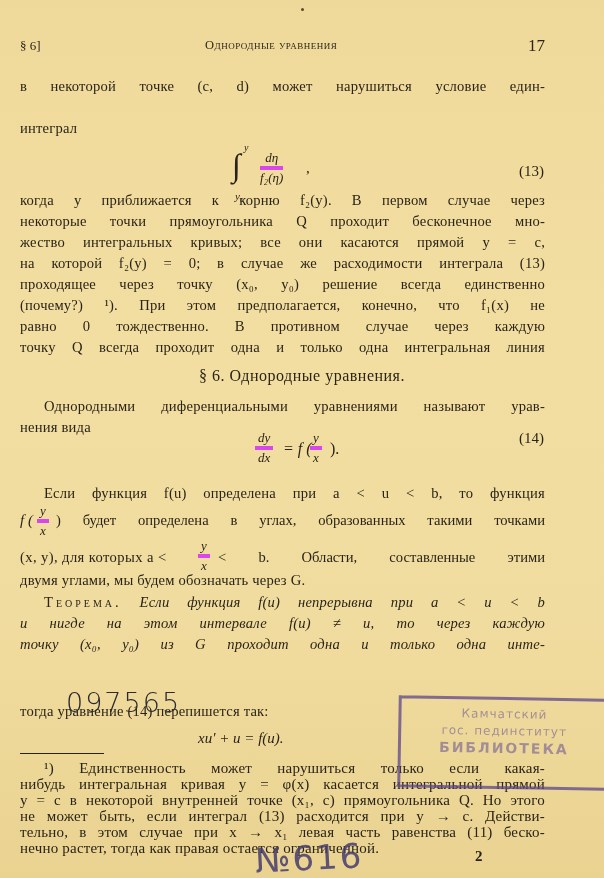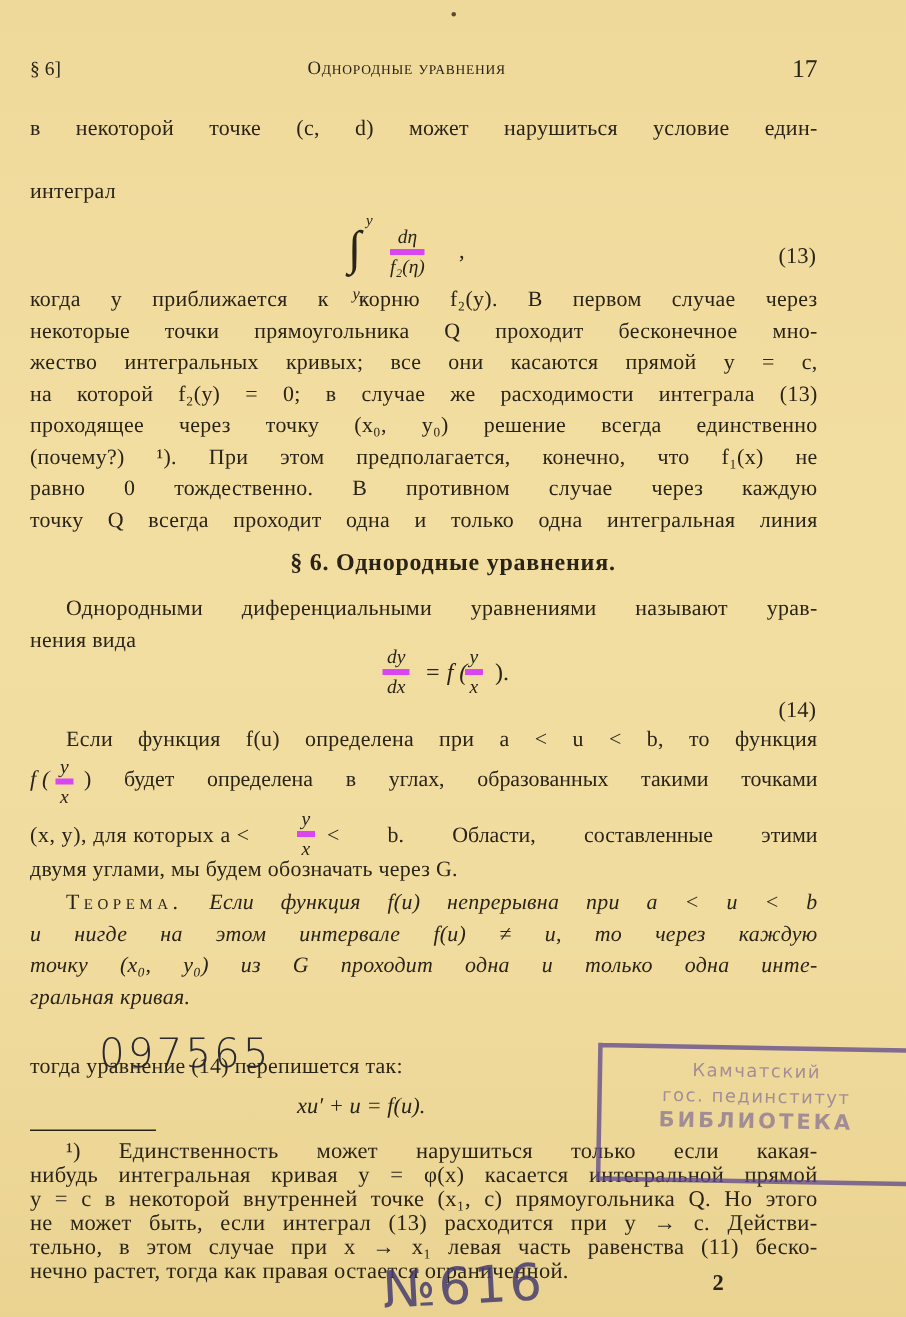--- a/index.html
+++ b/index.html
@@ -19,21 +19,21 @@
     .line.last { text-align-last:left; }
     .indent { left:44px; width:501px; }
     .math { font-style:italic; }
     .eqnum { position:absolute; right:60px; font-size:15px; }
     .integral { position:absolute; font-size:32px; font-style:italic; left:232px; top:147px; }
     .int-upper { position:absolute; left:244px; top:142px; font-size:10px; font-style:italic; }
     .int-lower { position:absolute; left:235px; top:190px; font-size:11px; font-style:italic; }
     .frac { position:absolute; text-align:center; font-style:italic; font-size:13px; }
     .frac .num { border-bottom:4px solid #d946ef; padding:0 3px; display:block; }
     .frac .den { display:block; }
-    .section-title { top:367px; left:0; width:604px; text-align:center; font-weight:bold; font-size:16px; letter-spacing:0.5px; }
+    .section-title { top:367px; left:0; width:604px; text-align:center; font-weight:normal; font-size:16px; letter-spacing:0.5px; }
     .footnote-rule { position:absolute; left:20px; top:753px; width:84px; border-top:1px solid #2a2418; }
     .fn { position:absolute; left:20px; width:525px; font-size:15px; text-align:justify; text-align-last:justify; letter-spacing:0.2px; }
     .fn.first { left:44px; width:501px; }
     .fn.last { text-align-last:left; }
     .spaced { letter-spacing:3px; }
     .footer-author { top:889px; left:44px; font-size:11px;text-align:right; }
     .footer-sig { top:848px; left:475px; font-size:15px; font-weight:bold; }
     .inv-number { top:687px; left:66px; font-family:"DejaVu Sans", sans-serif; font-size:27px; letter-spacing:2px; color:#2a2a30; font-weight:300; }
     .stamp {
       position:absolute; left:398px; top:697px; width:206px; height:86px;
@@ -93,21 +93,21 @@
     <div class="frac" style="left:255px; top:430px;">
       <span class="num">dy</span>
       <span class="den">dx</span>
     </div>
     <span class="abs math" style="left:283px; top:440px; font-size:16px;">= f (</span>
     <div class="frac" style="left:310px; top:430px;">
       <span class="num">y</span>
       <span class="den">x</span>
     </div>
     <span class="abs" style="left:330px; top:440px; font-size:16px;">).</span>
-    <span class="eqnum" style="top:466px;margin-left:38px;">(14)</span>
+    <span class="eqnum" style="top:430px;margin-left:38px;">(14)</span>
   </div>
 
   <div class="line indent" style="top:485px">Если функция f(u) определена при a &lt; u &lt; b, то функция</div>
   <div>
     <span class="abs math" style="left:20px; top:512px; font-size:15px;">f (</span>
     <div class="frac" style="left:37px; top:503px;">
       <span class="num">y</span>
       <span class="den">x</span>
     </div>
     <span class="abs" style="left:56px; top:512px; width:489px; font-size:14.6px; text-align:justify; text-align-last:justify;">) будет определена в углах, образованных такими точками</span>
@@ -121,21 +121,20 @@
     <span class="abs" style="left:218px; top:549px; width:327px; font-size:14.6px; text-align:justify; text-align-last:justify;">&lt; b. Области, составленные этими</span>
   </div>
   <div class="line last" style="top:572px">двумя углами, мы будем обозначать через G.</div>
 
   <div class="line indent" style="top:594px">
     <span class="spaced" style="font-variant:small-caps; font-style:normal;">Теорема.</span>
     <span class="math">Если функция f(u) непрерывна при a &lt; u &lt; b</span>
   </div>
   <div class="line math" style="top:615px">и нигде на этом интервале f(u) ≠ u, то через каждую</div>
   <div class="line math" style="top:636px">точку (x₀, y₀) из G проходит одна и только одна инте-</div>
-  <div class="line math last" style="top:657px">гральная кривая.</div>
 
   <div class="line last" style="top:703px">тогда уравнение (14) перепишется так:</div>
   <div class="abs math" style="left:198px; top:730px; font-size:15px;">xu′ + u = f(u).</div>
 
   <div class="abs inv-number">097565</div>
 
   <div class="footnote-rule"></div>
   <div class="fn first" style="top:760px">¹) Единственность может нарушиться только если какая-</div>
   <div class="fn" style="top:776px">нибудь интегральная кривая y = φ(x) касается интегральной прямой</div>
   <div class="fn" style="top:792px">y = c в некоторой внутренней точке (x₁, c) прямоугольника Q. Но этого</div>

